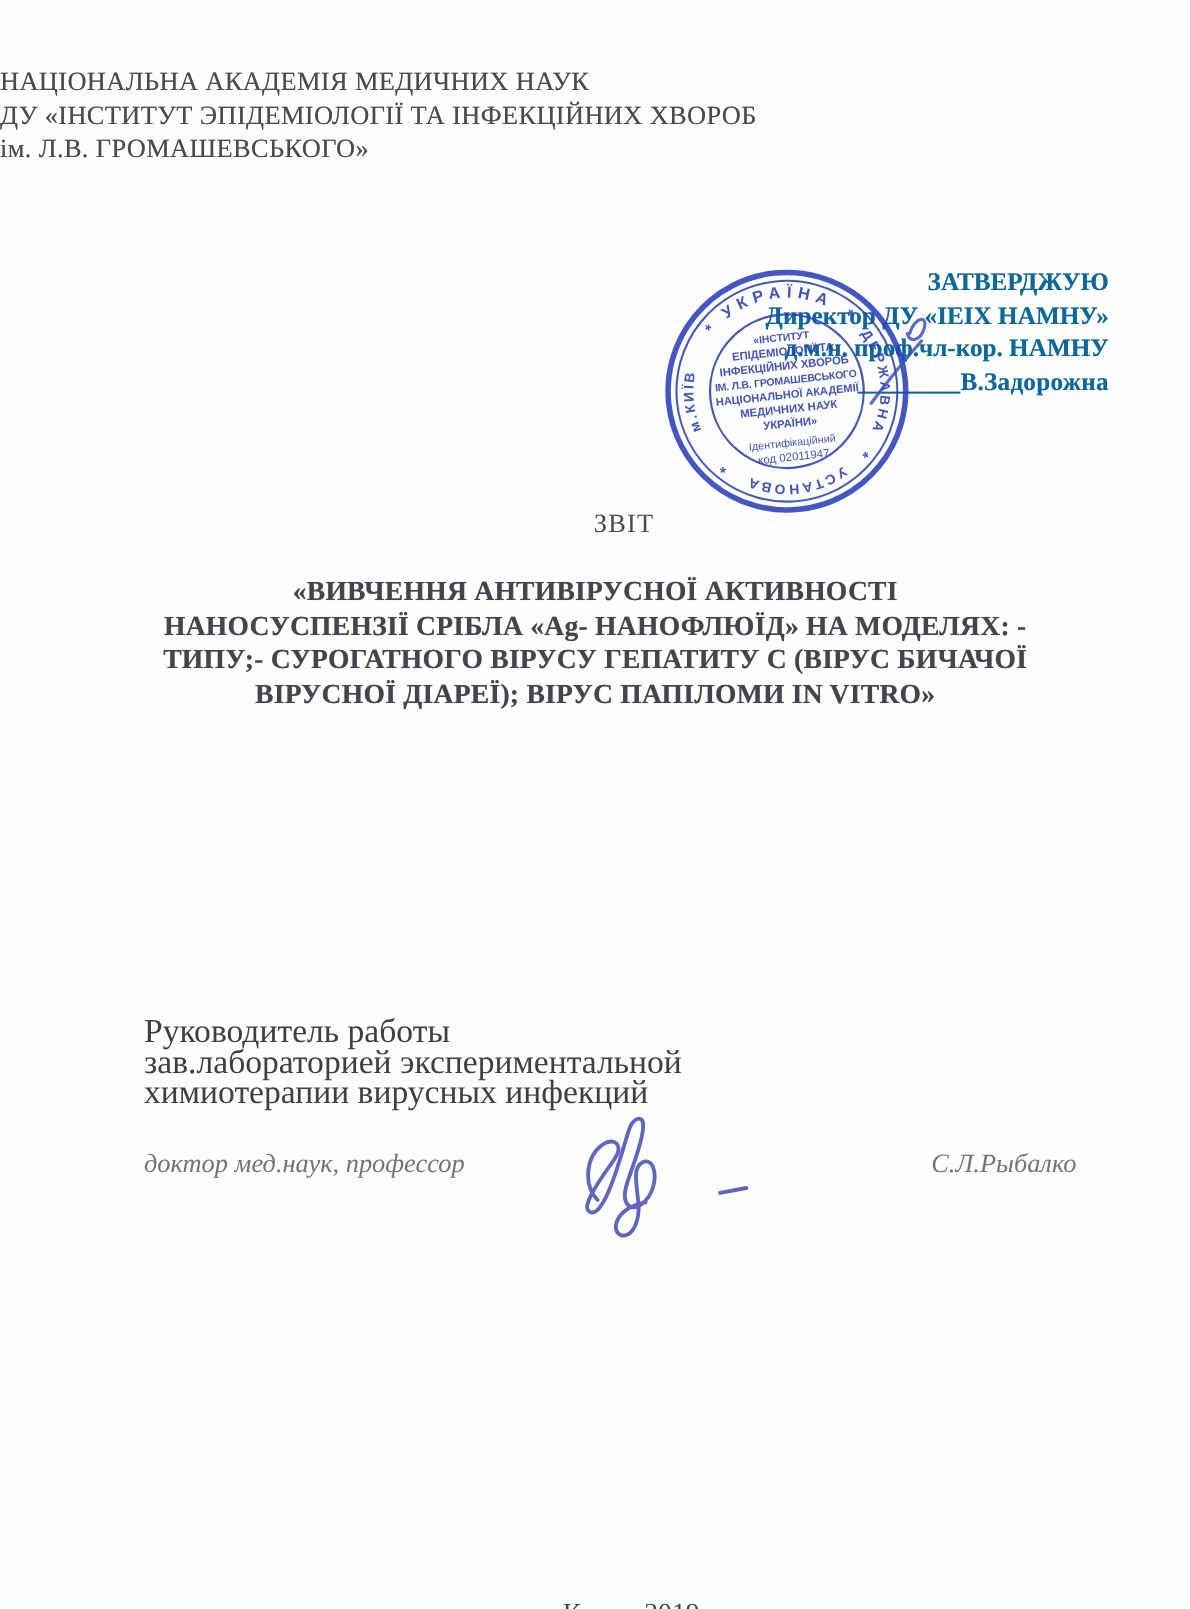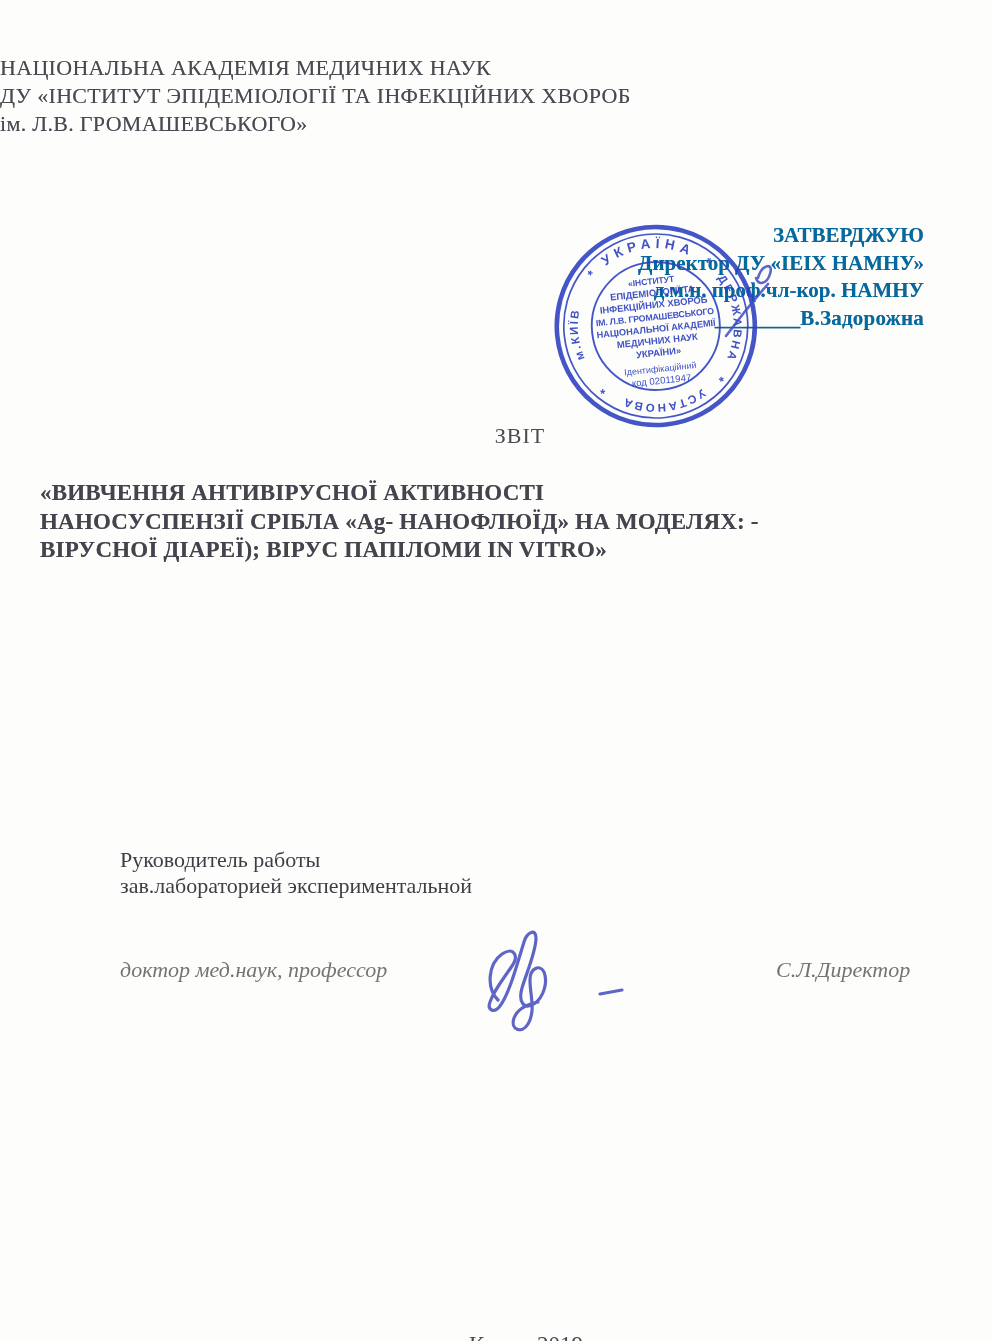--- a/index.html
+++ b/index.html
@@ -28,28 +28,28 @@
   .stamp-wrap { position:absolute; left:550px; top:220px; z-index:2; transform:rotate(-6deg); }
   .stamp-wrap svg text { font-family:"Liberation Sans","DejaVu Sans",sans-serif; }
   .penmark { position:absolute; left:696px; top:244px; z-index:3; }
   
   .report-label {
     position:absolute; top:423px; left:0; width:100%; box-sizing:border-box; padding-left:48px;
     text-align:center; font-size:22px; letter-spacing:1px; color:#4c4954;
   }
   .report-title {
     position:absolute; top:479px; left:40px; right:40px;
-    text-align:left; font-weight:bold; font-size:23px; line-height:28.5px;
+    text-align:center; font-weight:bold; font-size:23px; line-height:28.5px;
     color:#45434d; letter-spacing:.2px;
     text-shadow:0 0 .6px rgba(69,67,77,.6);
   }
   
   .signer-roles {
     position:absolute; left:120px; top:847px;
-    font-size:22px; line-height:25.5px; color:#3f3d45;
+    font-size:28px; line-height:25.5px; color:#3f3d45;
   }
   .degree-row { position:absolute; left:120px; top:957px; width:810px; height:30px; font-size:22px; color:#737373;font-style:italic; }
   .signer-name { position:absolute; left:656px; top:0; }
   .scrawl { position:absolute; left:466px; top:926px; z-index:2; }
   
   .footer-line {
     position:absolute; top:1332px; left:0; width:100%; box-sizing:border-box; padding-left:60px;
     text-align:center; font-size:23px; color:#48454e;
   }
 </style>
@@ -121,31 +121,33 @@
         <path d="M 62,34 C 66,20 78,18 74,30 C 71,40 62,42 60,34"></path>
       </g>
     </svg>
   </div>
 
   <div class="report-label">ЗВІТ</div>
 
   <div class="report-title">
     <div>«ВИВЧЕННЯ АНТИВІРУСНОЇ АКТИВНОСТІ</div>
     <div>НАНОСУСПЕНЗІЇ СРІБЛА «Ag- НАНОФЛЮЇД» НА МОДЕЛЯХ: -</div>
+    <div>ТИПУ;- СУРОГАТНОГО ВІРУСУ ГЕПАТИТУ С (ВІРУС БИЧАЧОЇ</div>
     <div>ВІРУСНОЇ ДІАРЕЇ); ВІРУС ПАПІЛОМИ IN VITRO»</div>
   </div>
 
   <div class="signer-roles">
     <div>Руководитель работы</div>
     <div>зав.лабораторией экспериментальной</div>
+    <div>химиотерапии вирусных инфекций</div>
   </div>
 
   <div class="degree-row">
     <span>доктор мед.наук, профессор</span>
-    <span class="signer-name">С.Л.Директор</span>
+    <span class="signer-name">С.Л.Рыбалко</span>
   </div>
 
   <div class="scrawl">
     <svg width="170" height="120" viewBox="0 0 170 120" xmlns="http://www.w3.org/2000/svg">
       <g fill="none" stroke="#4f55c0" stroke-width="3.2" stroke-linecap="round" stroke-linejoin="round" opacity="0.9">
         <path d="M 32,74 C 20,62 22,38 36,28 C 46,21 54,28 46,40 C 38,52 28,64 24,76 C 21,84 28,88 34,80 C 43,68 50,42 58,16 C 61,6 70,2 70,12 C 70,26 60,48 56,62 C 52,76 58,84 68,78 C 78,71 82,56 78,46 C 74,38 64,42 64,54 C 64,70 70,84 62,98 C 56,108 44,104 48,92 C 52,82 62,78 72,76"></path>
         <path d="M 134,68 L 156,64"></path>
       </g>
     </svg>
   </div>

